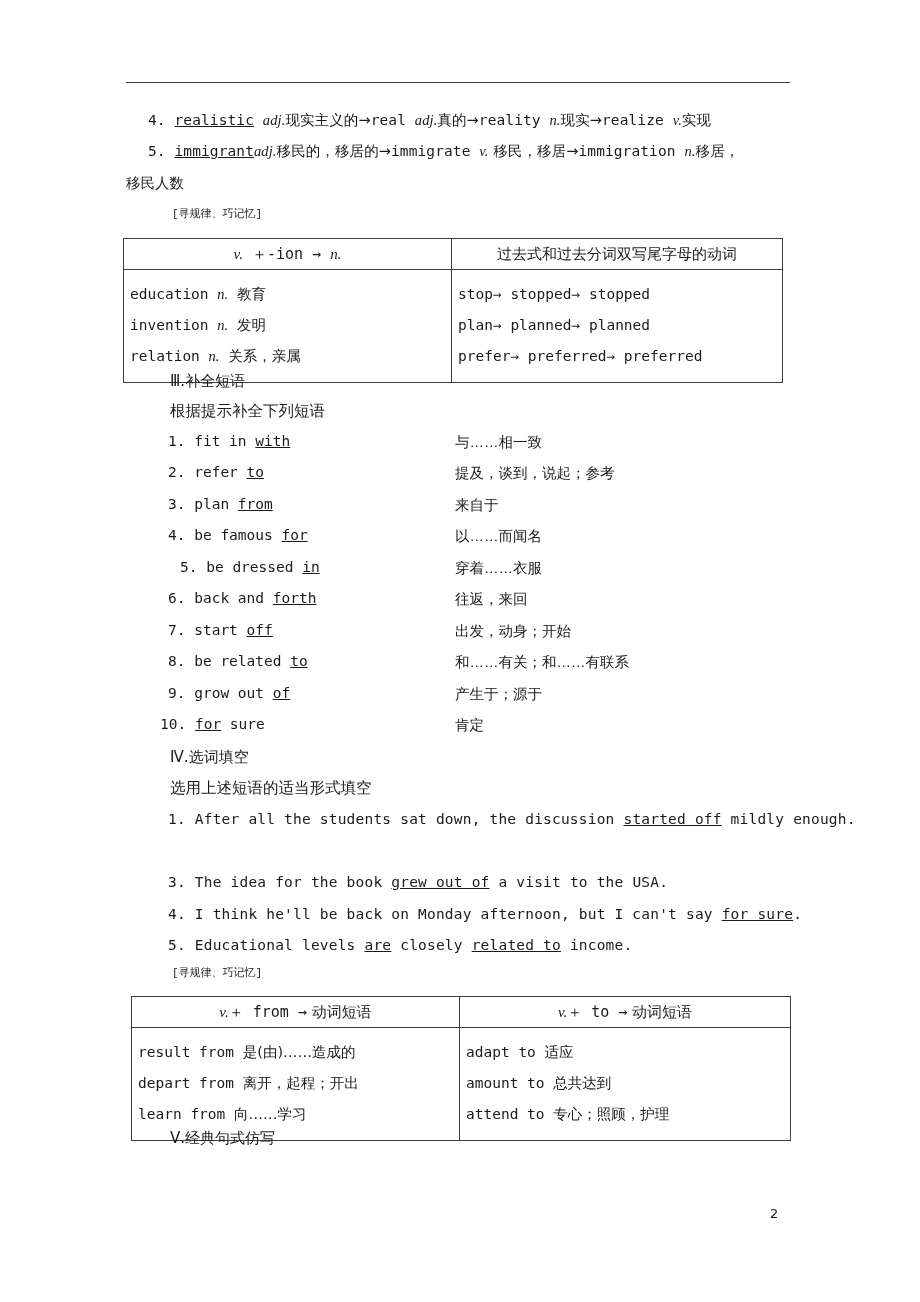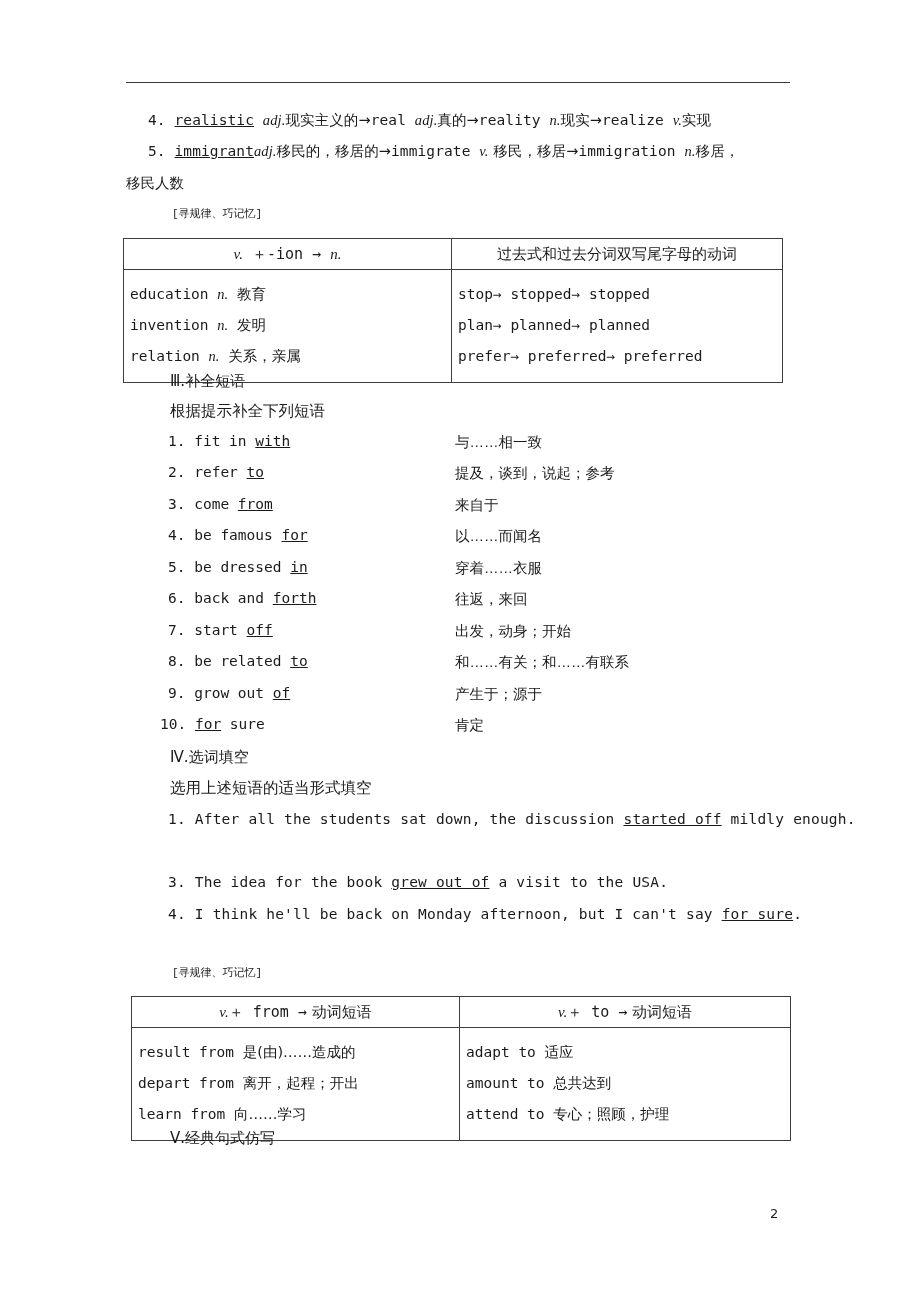--- a/index.html
+++ b/index.html
@@ -220,27 +220,27 @@
     <span>Ⅲ.</span><span>补全短语</span>
   </div>
   <div class="subsec" style="top:401px;">根据提示补全下列短语</div>
 
   <div class="phrase-en" style="top:433px;"><span>1.</span>&nbsp;<span>fit in </span><span class="u">with</span><span></span></div>
   <div class="phrase-zh" style="top:433px;">与……相一致</div>
 
   <div class="phrase-en" style="top:464px;"><span>2.</span>&nbsp;<span>refer </span><span class="u">to</span><span></span></div>
   <div class="phrase-zh" style="top:464px;">提及，谈到，说起；参考</div>
 
-  <div class="phrase-en" style="top:496px;"><span>3.</span>&nbsp;<span>come </span><span class="u">from</span><span></span></div>
+  <div class="phrase-en" style="top:496px;"><span>3.</span>&nbsp;<span>plan </span><span class="u">from</span><span></span></div>
   <div class="phrase-zh" style="top:496px;">来自于</div>
 
   <div class="phrase-en" style="top:527px;"><span>4.</span>&nbsp;<span>be famous </span><span class="u">for</span><span></span></div>
   <div class="phrase-zh" style="top:527px;">以……而闻名</div>
 
-  <div class="phrase-en" style="top:559px;"><span>5.</span>&nbsp;<span>be dressed </span><span class="u">in</span><span></span></div>
+  <div class="phrase-en" style="top:559px;margin-left:12px;"><span>5.</span>&nbsp;<span>be dressed </span><span class="u">in</span><span></span></div>
   <div class="phrase-zh" style="top:559px;">穿着……衣服</div>
 
   <div class="phrase-en" style="top:590px;"><span>6.</span>&nbsp;<span>back and </span><span class="u">forth</span><span></span></div>
   <div class="phrase-zh" style="top:590px;">往返，来回</div>
 
   <div class="phrase-en" style="top:622px;"><span>7.</span>&nbsp;<span>start </span><span class="u">off</span><span></span></div>
   <div class="phrase-zh" style="top:622px;">出发，动身；开始</div>
 
   <div class="phrase-en" style="top:653px;"><span>8.</span>&nbsp;<span>be related </span><span class="u">to</span><span></span></div>
   <div class="phrase-zh" style="top:653px;">和……有关；和……有联系</div>
@@ -256,20 +256,21 @@
   </div>
   <div class="subsec" style="top:778px;">选用上述短语的适当形式填空</div>
 
   <div class="sent" style="top:811px;"><span>1.</span>&nbsp;<span>After all the students sat down, the discussion </span><span class="u">started off</span><span> mildly enough.</span></div>
 
 
   <div class="sent" style="top:874px;"><span>3.</span>&nbsp;<span>The idea for the book </span><span class="u">grew out of</span><span> a visit to the USA.</span></div>
 
   <div class="sent" style="top:906px;"><span>4.</span>&nbsp;<span>I think he'll be back on Monday afternoon, but I can't say </span><span class="u">for sure</span><span>.</span></div>
 
+  <div class="sent" style="top:937px;"><span>5.</span>&nbsp;<span>Educational levels </span><span class="u">are</span><span> closely </span><span class="u">related to</span><span> income.</span></div>
 
   <div class="bracket-head" style="top:965px;">[寻规律、巧记忆]</div>
 
   <table class="grid" style="left:131px; top:996px; width:659px;">
     <colgroup>
         <col style="width:328px">
         <col style="width:331px">
       </colgroup>
     <thead>
       <tr>

